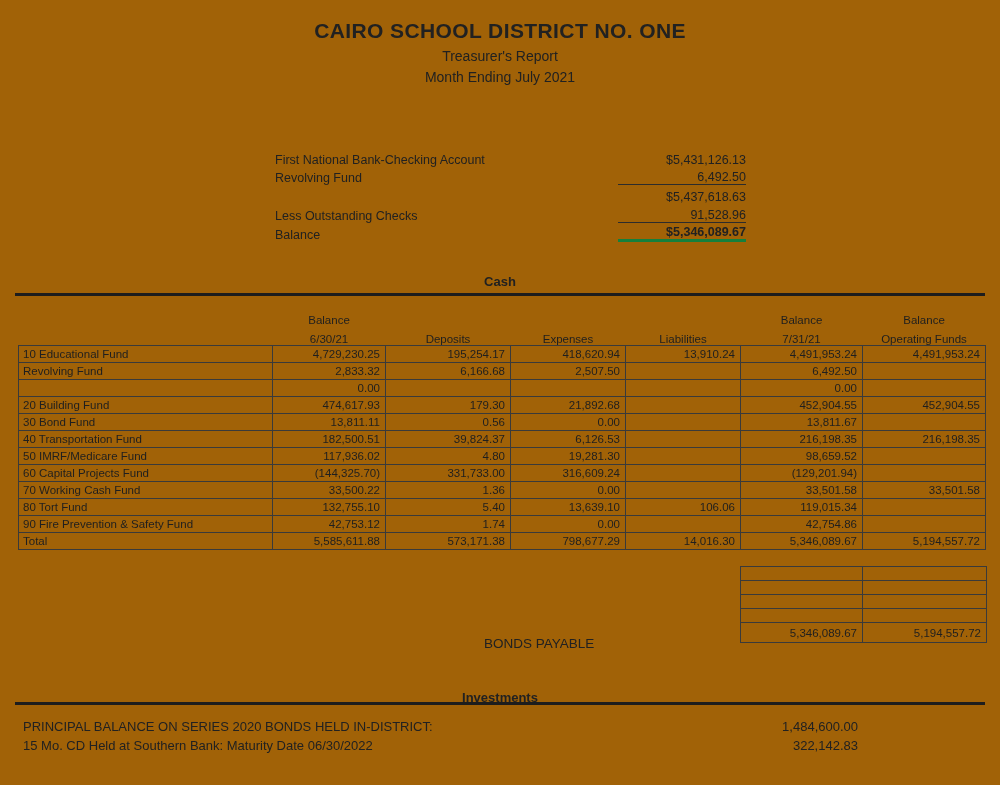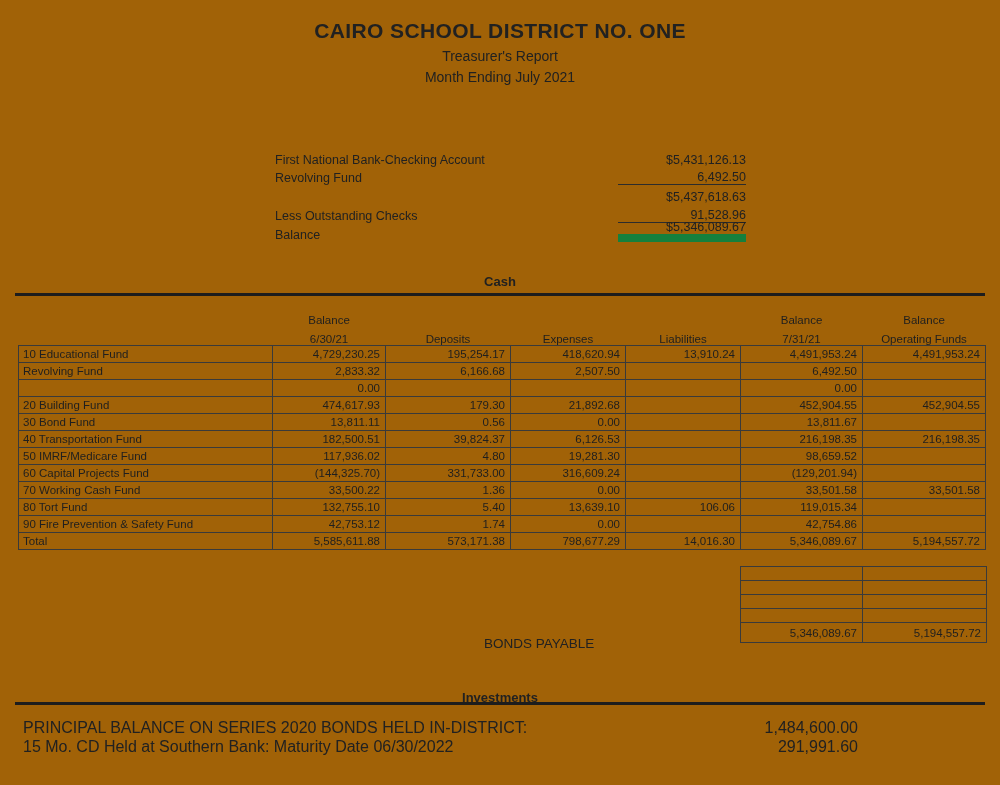--- a/index.html
+++ b/index.html
@@ -17,21 +17,21 @@
   .title-block { position: absolute; top: 16px; left: 0; width: 1000px; text-align: center; }
   .doc-title { font-size: 21px; font-weight: bold; letter-spacing: 0.4px; line-height: 30px; }
   .doc-subtitle { font-size: 14px; line-height: 21px; }
 
   
   .bank-summary { position: absolute; left: 275px; top: 148px; width: 471px; font-size: 12.5px; }
   .bank-row { display: flex; justify-content: space-between; align-items: flex-end; height: 18.5px; }
   .bank-row .b-label { text-align: center; white-space: nowrap; }
   .bank-row .b-value { width: 128px; text-align: right; white-space: nowrap; margin-top: 40px; }
   .bank-row.underline .b-value { border-bottom: 1.5px solid #2c2c2c; }
-  .bank-row.total .b-value { font-weight: normal; border-bottom: 8px solid #15803d; }
+  .bank-row.total .b-value { font-weight: bold; border-bottom: 3px solid #15803d; }
   .bank-row.gap { margin-top: 1px; }
 
   
   .section-heading { position: absolute; left: 0; width: 1000px; text-align: center; font-weight: bold; font-size: 13px; }
   .cash-heading { top: 274px; }
   .inv-heading { top: 690px; text-decoration: underline; }
   .rule { position: absolute; left: 15px; width: 970px; height: 3px; background: #1d1d1d; }
   .cash-rule { top: 293px; }
   .inv-rule { top: 702px; }
 
@@ -64,21 +64,21 @@
   }
   table.appendix td { border: 1px solid #3a3a3a; padding: 0 5px; white-space: nowrap; }
   table.appendix tr.empty td { height: 13px; }
   table.appendix tr.totals td { height: 19px; text-align: right; line-height: 18px; }
 
   
   .ltd-heading { position: absolute; left: 380px; top: 581px; font-style: italic; font-size: 13.5px; letter-spacing: 0.2px; }
   .ltd-item { position: absolute; left: 484px; top: 636px; font-size: 13.5px; }
 
   
-  .investments-list { position: absolute; left: 23px; top: 719px; width: 835px; font-size: 16px; }
+  .investments-list { position: absolute; left: 23px; top: 719px; width: 835px; font-size: 13px; }
   .inv-row { display: flex; justify-content: space-between; height: 19px; align-items: flex-start; }
   .inv-row .i-label { white-space: nowrap; }
   .inv-row .i-value { text-align: right; white-space: nowrap; }
 </style>
 </head>
 <body>
 
 <div class="page">
 
   <div class="title-block">
@@ -289,17 +289,17 @@
   <div class="section-heading inv-heading">Investments</div>
   <div class="rule inv-rule"></div>
 
   <div class="investments-list" id="investments-list">
       <div class="inv-row">
         <div class="i-label">PRINCIPAL BALANCE ON SERIES 2020 BONDS HELD IN-DISTRICT:</div>
         <div class="i-value">1,484,600.00</div>
       </div>
       <div class="inv-row">
         <div class="i-label">15 Mo. CD Held at Southern Bank: Maturity Date 06/30/2022</div>
-        <div class="i-value">291,991.60</div>
+        <div class="i-value">322,142.83</div>
       </div>
     </div>
 
 </div>
 
 </body></html>

